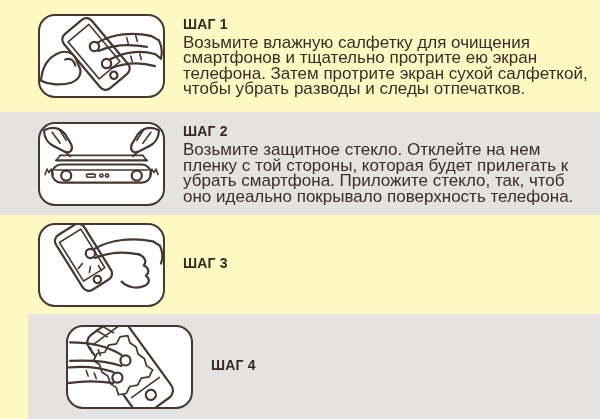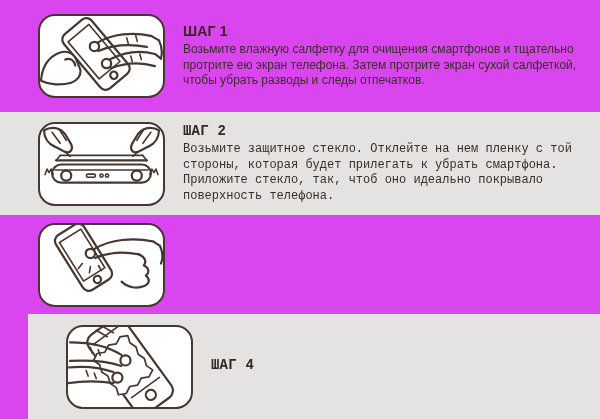--- a/index.html
+++ b/index.html
@@ -1,29 +1,29 @@
 <!DOCTYPE html>
 <html><head>
 <meta charset="utf-8">
 <style>
   * { margin:0; padding:0; box-sizing:border-box; }
   html,body { background:#ffffff; }
   body { font-family:"Liberation Sans","DejaVu Sans",sans-serif; }
-  .sheet { width:600px; height:419px; background:#d946ef; overflow:hidden; }
+  .sheet { width:600px; height:419px; background:#fef9c3; overflow:hidden; }
   .step { display:flex; align-items:center; width:600px; }
-  .step.alt { background:#e4e3e1;font-family:Liberation Mono, monospace; }
+  .step.alt { background:#e4e3e1; }
   .h1 { height:112px; } .h2 { height:103px; } .h3 { height:99px; } .h4 { height:105px;margin-left:28px; }
   .illus {
     flex:0 0 auto; width:127px; height:84px; margin-left:38px;
     border:2.5px solid #473731; border-radius:17px; background:#ffffff; overflow:hidden;
   }
   .illus svg { display:block; width:100%; height:100%; }
   .content { margin-left:18px; width:414px; color:#3a2d28; }
   .title { font-size:14px; font-weight:bold; letter-spacing:0.2px; color:#352823; margin-bottom:3px; }
-  .text { font-size:12px; line-height:15.5px; }
+  .text { font-size:17px; line-height:15.5px; }
   .stroke { stroke:#473731; fill:none; stroke-width:2.2; stroke-linecap:round; stroke-linejoin:round; }
   .thin { stroke-width:1.6; }
   .wfill { fill:#ffffff; }
 </style>
 </head>
 <body>
 
 <div class="sheet">
 
   <section class="step h1">
@@ -100,20 +100,21 @@
           <path d="M54.5,32.5 C68,27 84,26 98,29"></path>
           <path d="M98,29 C104,31 106,36 103,40 C108,42 109,47 105,50 C109,53 109,58 104,60 C96,63.5 87,62 81,56"></path>
           <path d="M119,20.5 C122,27 122,33 120,38"></path>
           <path class="thin" d="M42,38 l-4,5"></path>
           <path class="thin" d="M50,41 l-1,6"></path>
           <path class="thin" d="M58,40 l3,5"></path>
         </g>
       </svg>
     </div>
     <div class="content">
+      <div class="title">ШАГ 3</div>
     </div>
   </section>
 
   <section class="step alt h4">
     <div class="illus">
       <svg viewBox="0 0 122 79">
         <g class="stroke" transform="rotate(-36 60 40)">
           <rect class="wfill" x="40" y="-8" width="44" height="96" rx="9"></rect>
           <path class="thin" d="M45,1 L79,1 M45,66 L79,66"></path>
           <circle cx="62" cy="75" r="5"></circle>

